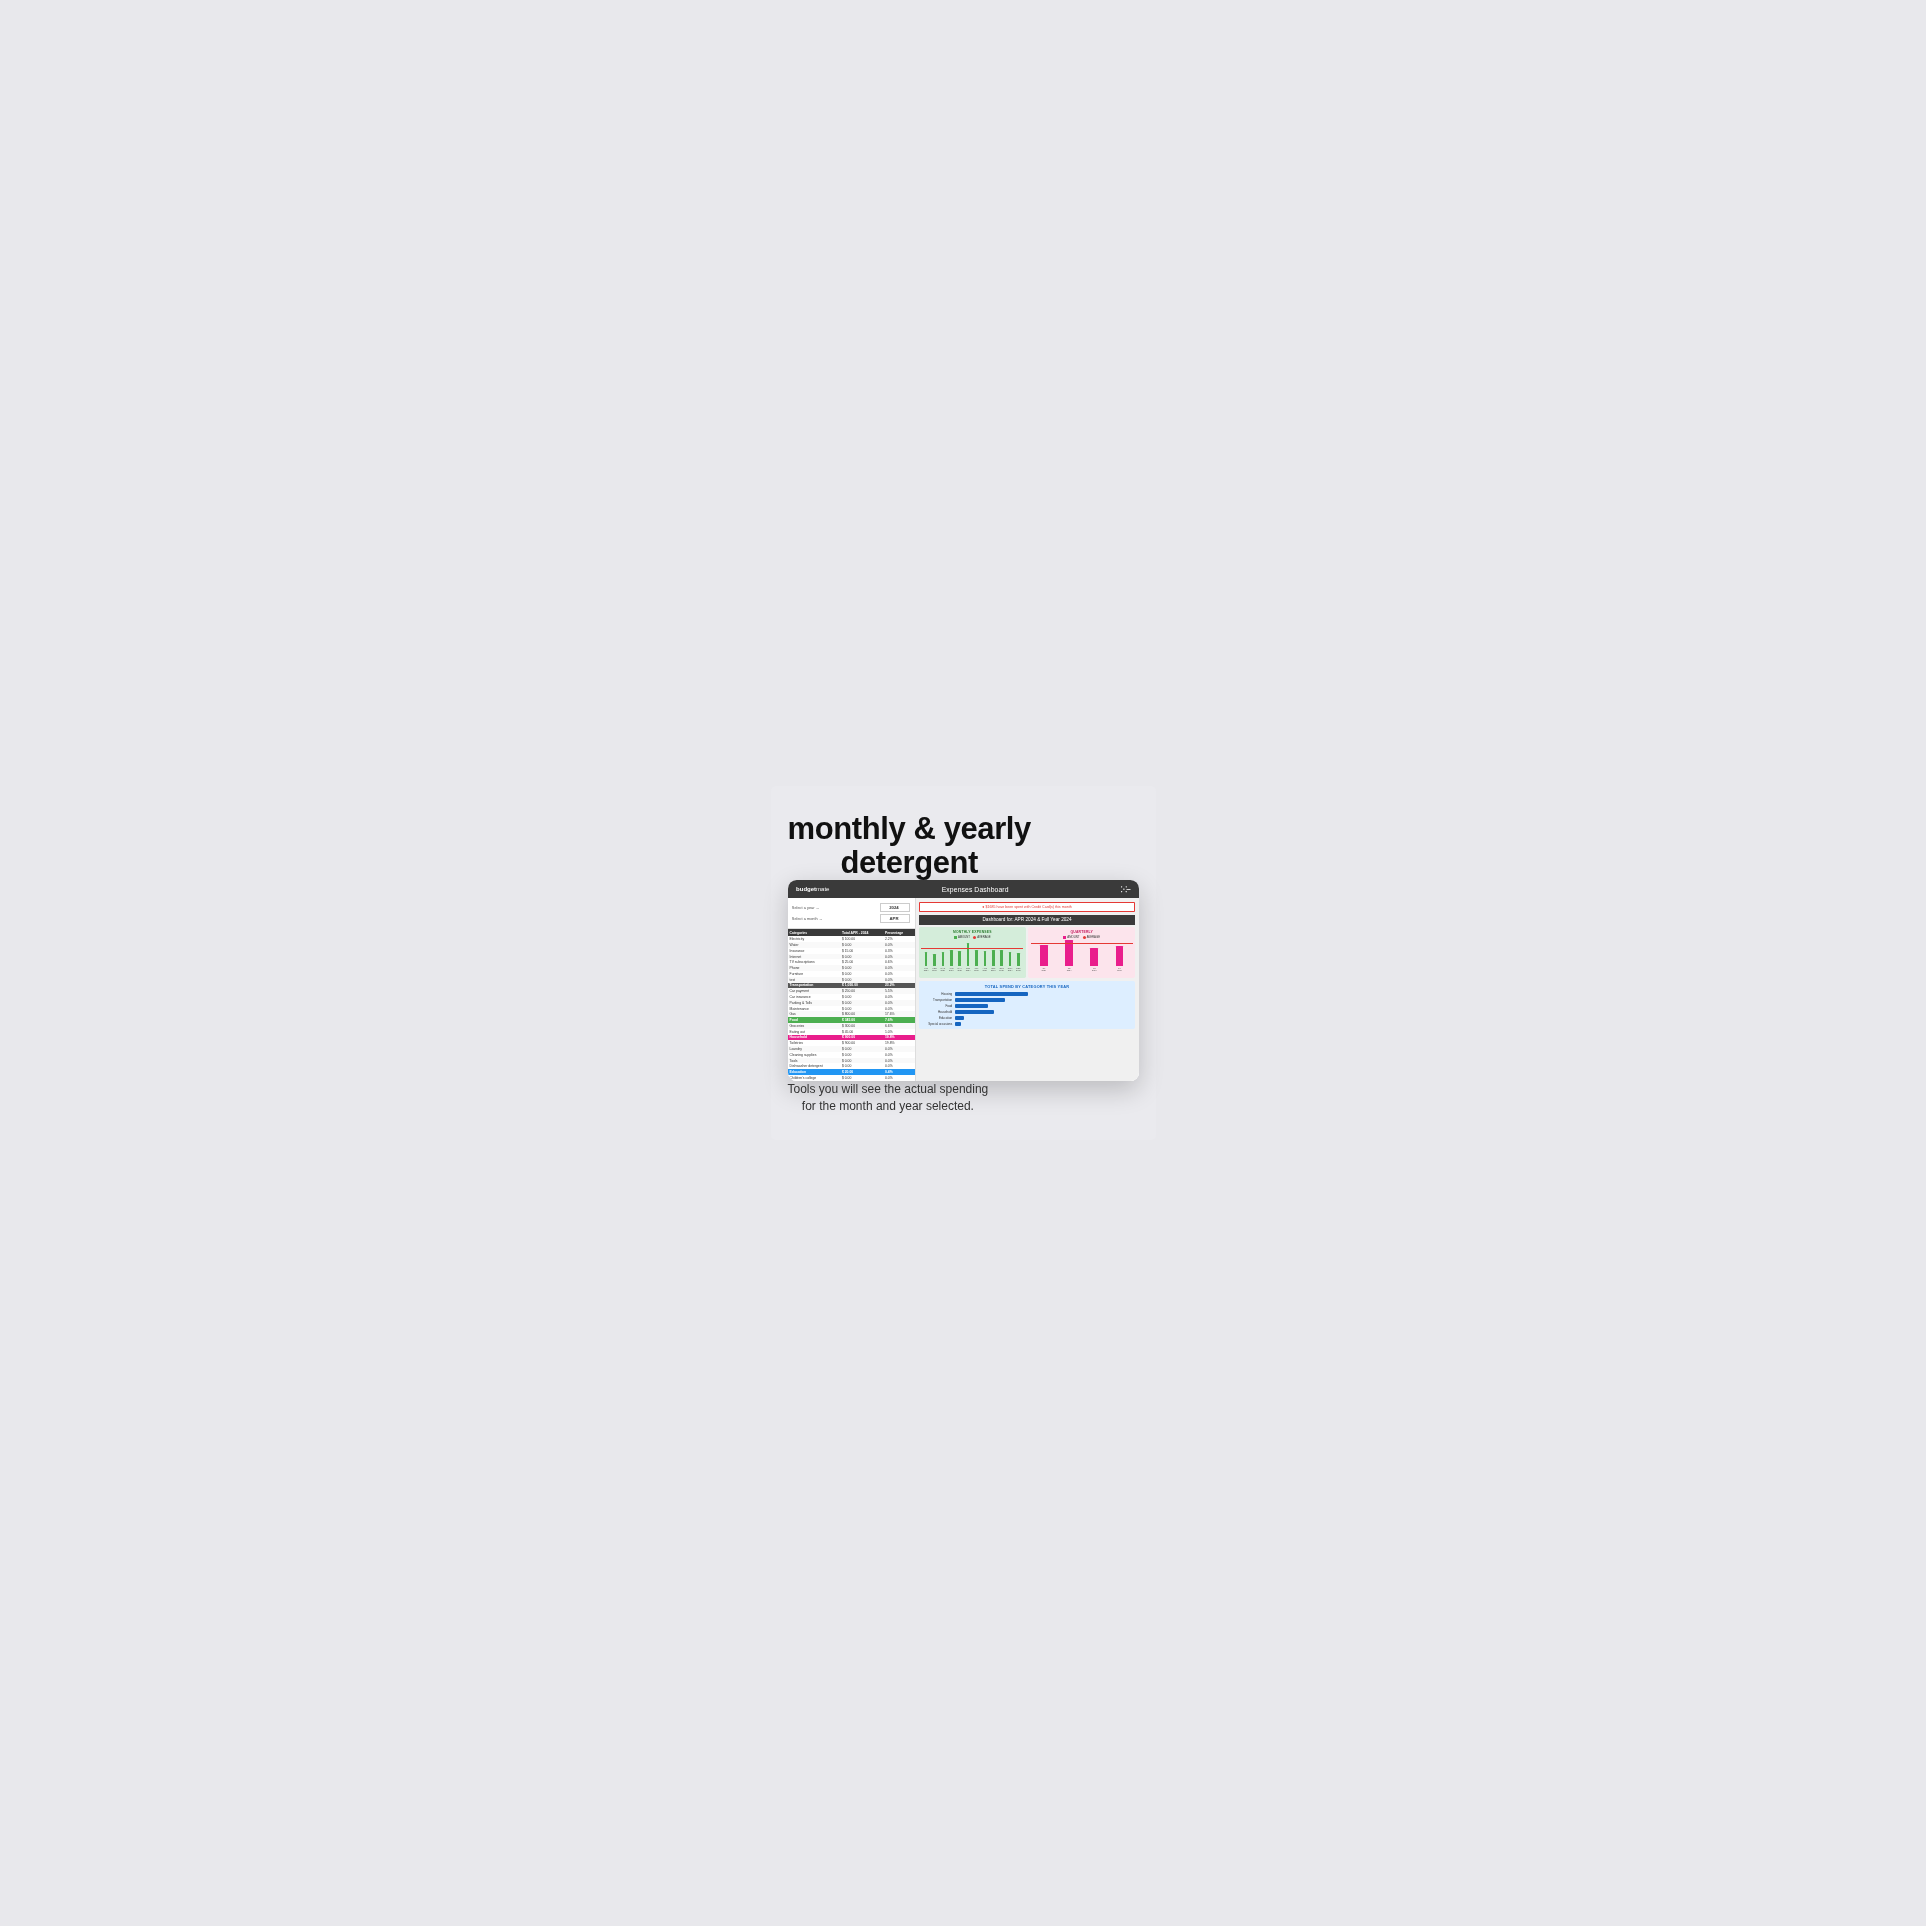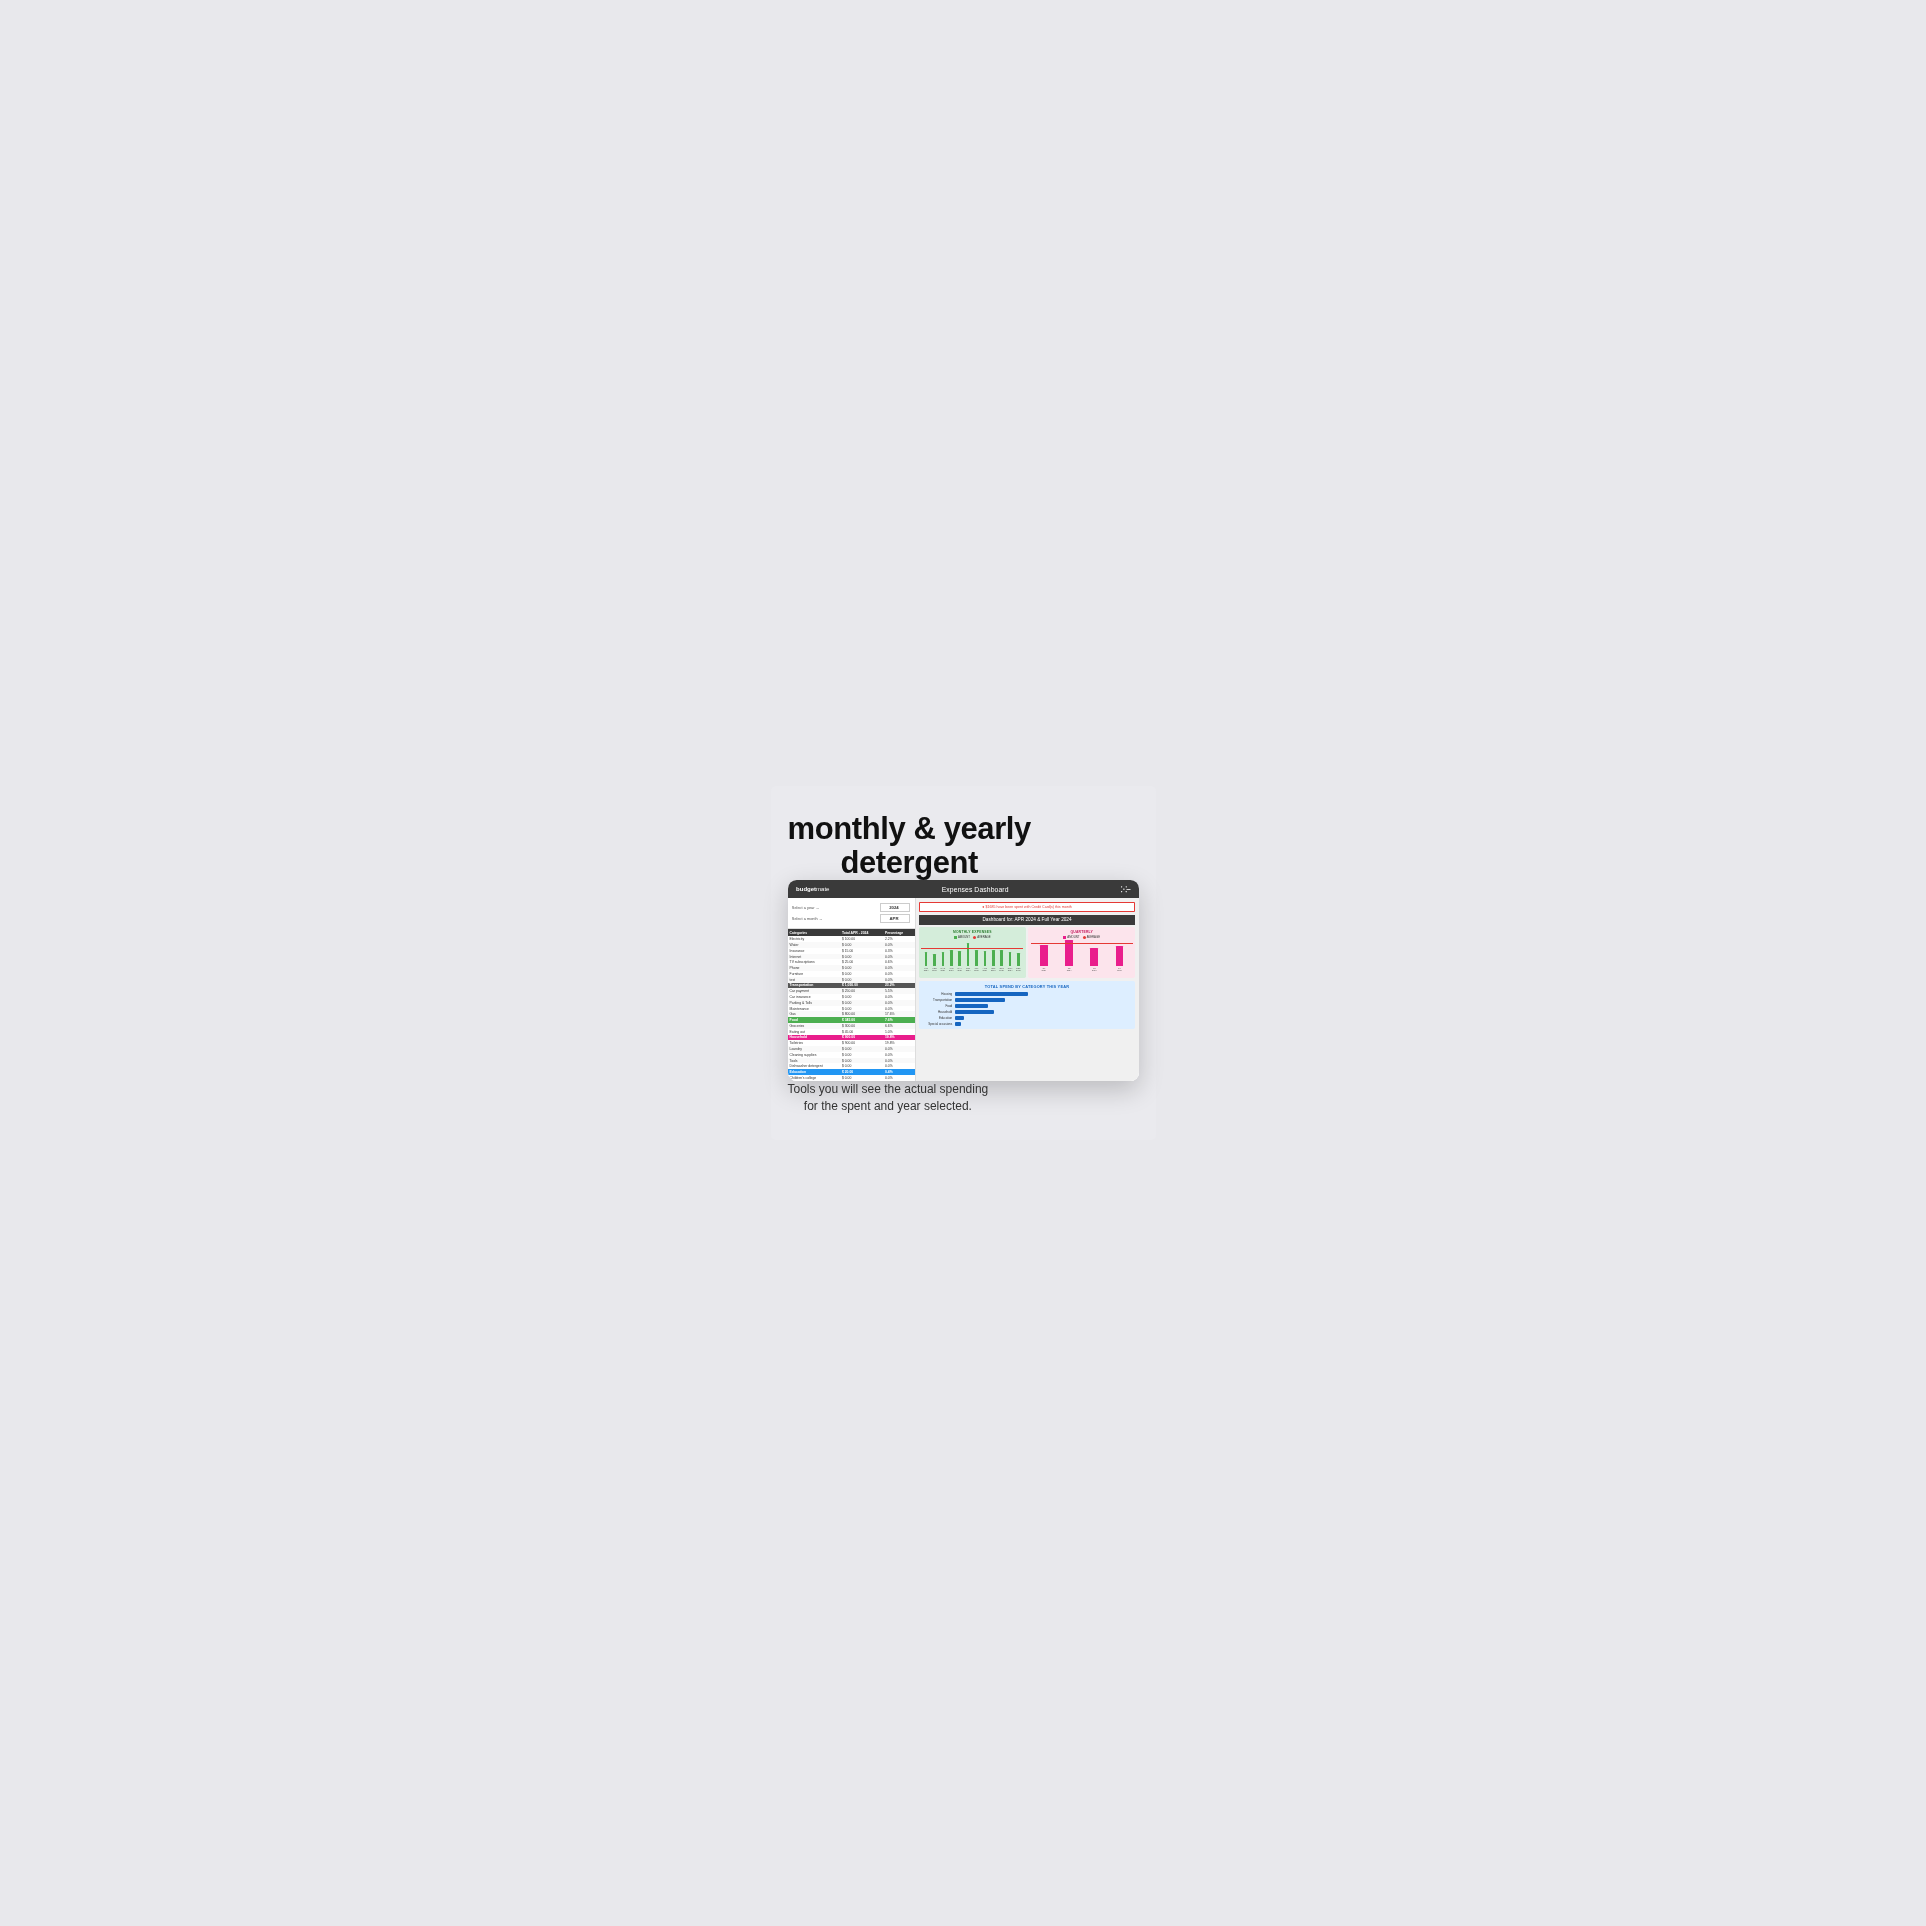--- a/index.html
+++ b/index.html
@@ -584,17 +584,17 @@
     </div>
             </div>
         </div>
 
       </div>
     </div>
   </div>
 
   <div class="footer-text">
     <span>Tools you will see the actual spending</span><br>
-    <span>for the spent and year selected.</span>
+    <span>for the month and year selected.</span>
   </div>
 
 </div>
 
 
 </body></html>

